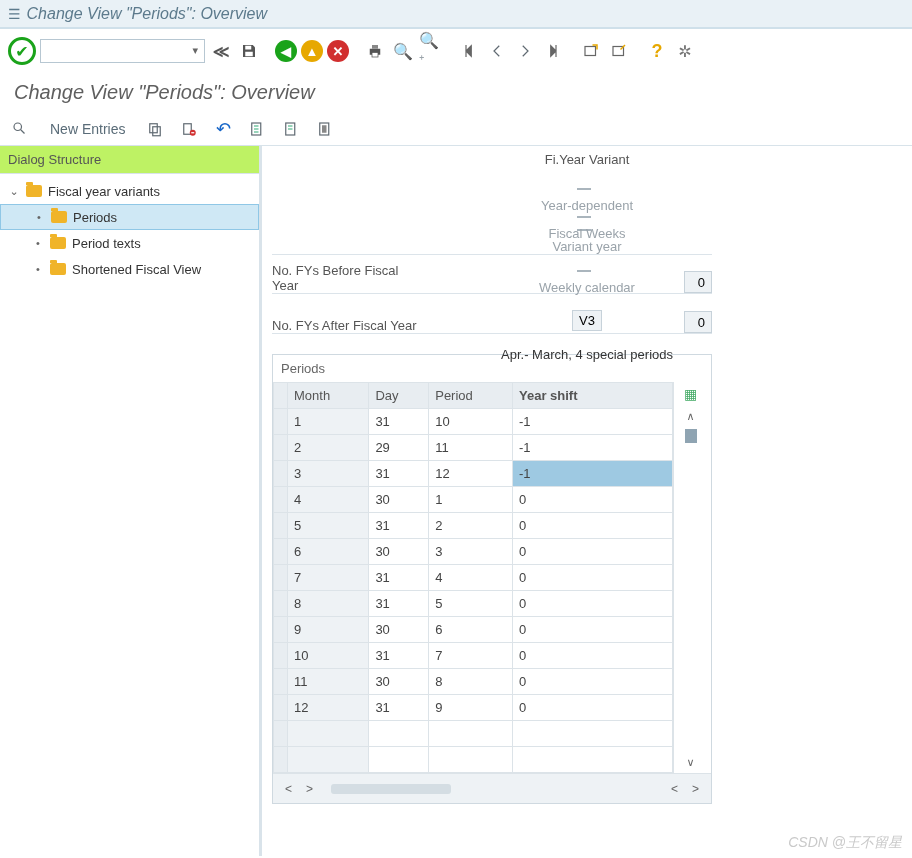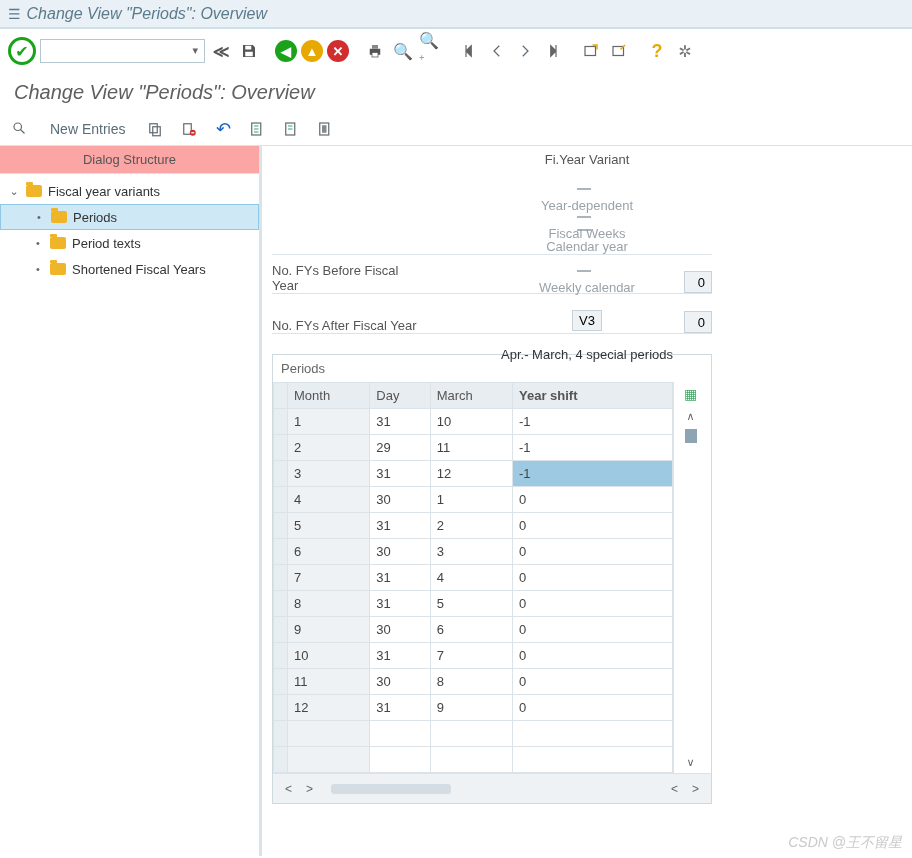--- a/index.html
+++ b/index.html
@@ -20,21 +20,21 @@
   .spacer6{width:6px;}
   
   .subheader { padding:8px 14px; font-size:20px; color:#5f5f5f; font-style:italic; }
   
   .apptoolbar { height:34px; display:flex; align-items:center; padding:0 10px; gap:14px; border-bottom:1px solid #d8e3ea;}
   .apptoolbar .txtbtn { color:#5a6c78; font-size:14px; padding:4px 6px;text-align:right;}
   .apptoolbar .ico { width:20px; height:20px; display:inline-flex; align-items:center; justify-content:center; font-size:15px; color:#555;}
   
   .body { display:flex; height:calc(858px - 28px - 44px - 40px - 34px - 2px); }
   .sidebar { width:262px; border-right:3px solid #d9e3ea; background:#fff; }
-  .sidehead { background:#fca5a5; border-bottom:1px solid #d9e3ea; padding:6px 8px; color:#555;text-align:center;}
+  .sidehead { background:#bef264; border-bottom:1px solid #d9e3ea; padding:6px 8px; color:#555;}
   .tree { padding:4px 0;}
   .tnode { display:flex; align-items:center; height:26px; padding:0 8px; gap:6px; cursor:default;}
   .tnode .exp { width:12px; text-align:center; color:#666; font-size:11px;}
   .tnode .folder { width:16px; height:12px; background:#f0b429; border-radius:2px; display:inline-block; position:relative;}
   .tnode .folder:before{content:"";position:absolute;top:-3px;left:0;width:7px;height:3px;background:#f0b429;border-radius:1px 1px 0 0;}
   .tnode.lvl2 { padding-left:32px;}
   .tnode.sel { background:#cfe8f5; border:1px solid #8fc7e6;}
   .main { flex:1; padding:6px 10px 10px 10px; position:relative;}
   
   .row { display:flex; align-items:center; height:28px; gap:8px;flex-direction:column;}
@@ -204,40 +204,40 @@
             <span>Periods</span>
           </div>
           <div class="tnode lvl2">
             <span class="exp">•</span>
             <span class="folder"></span>
             <span>Period texts</span>
           </div>
           <div class="tnode lvl2">
             <span class="exp">•</span>
             <span class="folder"></span>
-            <span>Shortened Fiscal Years</span>
+            <span>Shortened Fiscal View</span>
           </div>
         </div>
     </div>
   </div>
 
   <div class="main">
     <div class="row">
       <span class="lbl" style="flex:0 0 150px;">Fi.Year Variant</span>
       <span class="valbox">V3</span>
       <span style="width:22px;"></span>
       <span>Apr.- March, 4 special periods</span>
     </div>
     <div class="row">
       <span style="width:10px;"></span>
       <span class="chk"></span>
       <span class="muted">Year-dependent</span>
       <span style="width:70px;"></span>
       <span class="chk"></span>
-      <span class="muted">Calendar year</span>
+      <span class="muted">Variant year</span>
       <span style="width:70px;"></span>
       <span class="chk"></span>
       <span class="muted">Weekly calendar</span>
     </div>
     <div class="row">
       <span style="width:10px;"></span>
       <span class="chk"></span>
       <span class="muted">Fiscal Weeks</span>
     </div>
 
@@ -255,21 +255,21 @@
 
     <div class="panel">
       <div class="panel-title">Periods</div>
       <div class="grid-wrap">
         <table class="grid">
           <thead>
               <tr id="grid-head">
                 <th class="selcol"></th>
                 <th>Month</th>
                 <th>Day</th>
-                <th>March</th>
+                <th>Period</th>
                 <th style="width:160px;font-weight:bold;">Year shift</th>
               </tr>
             </thead>
           <tbody id="grid-body">
               <tr>
                 <td class="selcol"></td>
                 <td class="mcol">1</td>
                 <td>31</td>
                 <td>10</td>
                 <td>-1</td>

